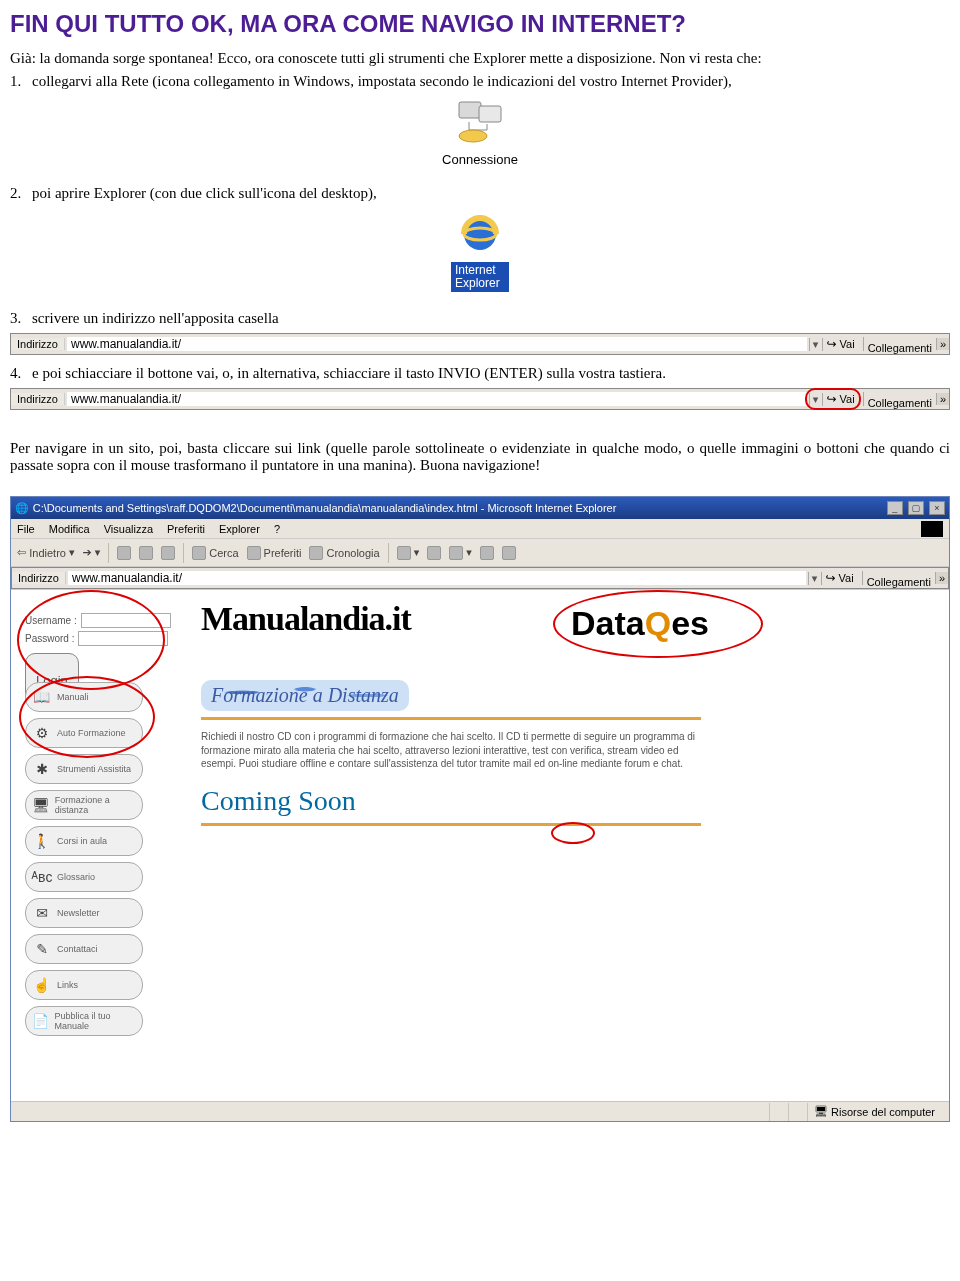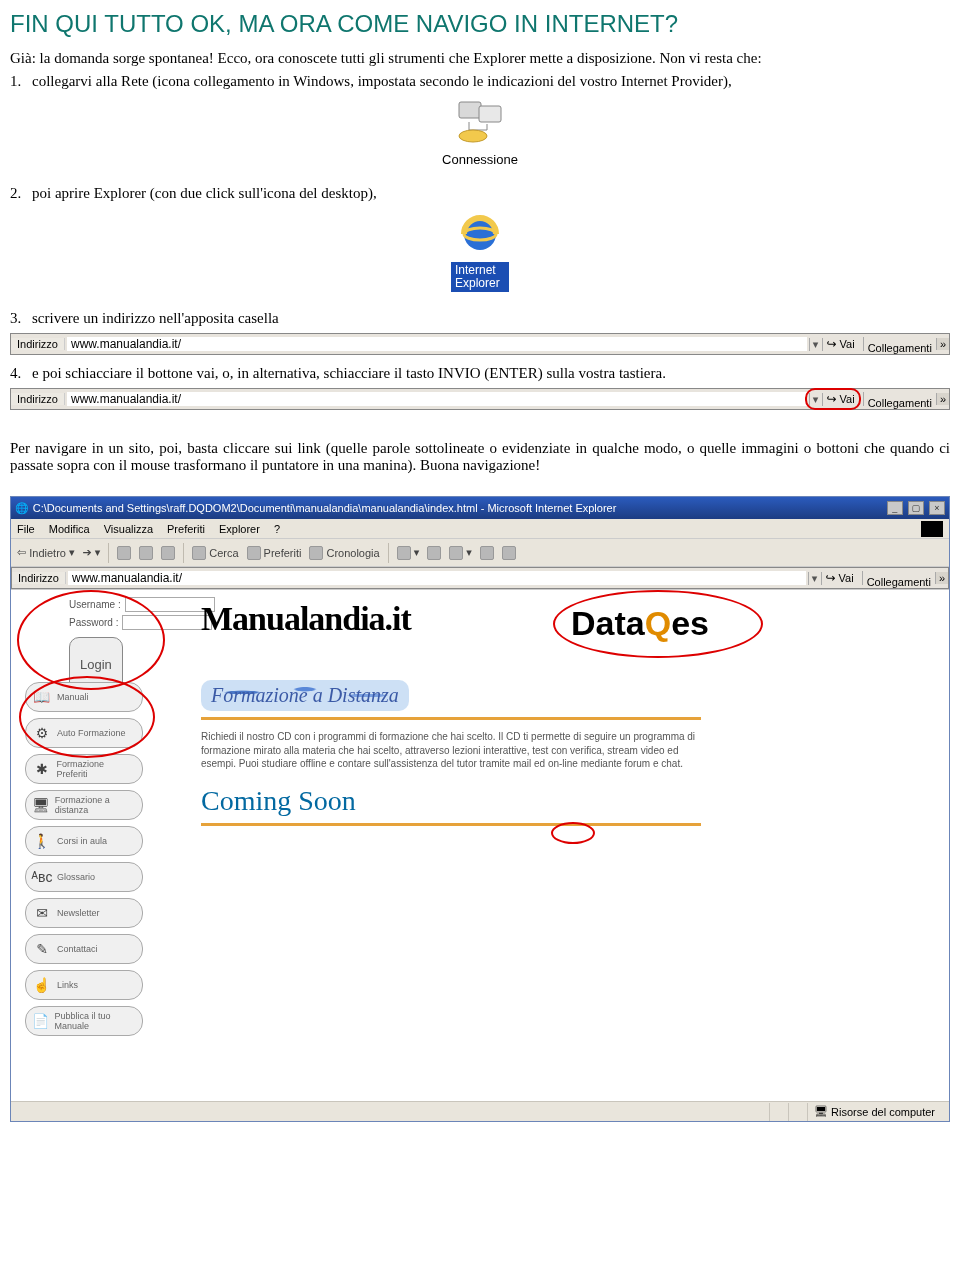--- a/index.html
+++ b/index.html
@@ -1,17 +1,17 @@
 <!DOCTYPE html>
 <html><head>
 <meta charset="utf-8">
 <style>
   * { box-sizing: border-box; margin: 0; padding: 0; }
   body { font-family: "Times New Roman", serif; font-size: 15px; width: 960px; background: #fff; color: #000; padding: 10px 10px 0 10px; }
-  .title { font-family: Arial, sans-serif; font-weight: normal; font-size: 24px; color: #0f766e; margin-bottom: 12px; }
+  .title { font-family: Arial, sans-serif; font-weight: bold; font-size: 24px; color: #4c1d95; margin-bottom: 12px; }
   .para { margin-bottom: 6px; text-align: justify; }
   .listline { margin: 3px 0 6px 0; }
   .num { display: inline-block; width: 22px; }
   .center { text-align: center; margin: 10px 0 18px 0; }
   .conn-label { font-family: Arial, sans-serif; font-size: 13px; margin-top: 4px; }
   .ie-box { display:inline-block; }
   .ie-box .ie-label { background:#1b4eb3; color:#fff; font-family: Arial, sans-serif; font-size: 12px; padding:2px 4px; text-align:left; line-height:1.1; width:58px;}
   .addrbar { display:flex; align-items:center; border:1px solid #888; background:#e8e4dd; height:22px; font-family: Tahoma, Arial, sans-serif; font-size:11px; margin: 2px 0 10px 0;}
   .addrbar .lbl { padding: 0 6px; border-right:1px solid #ccc; background:#ece9e2;}
   .addrbar .field { flex:1; background:#fff; height:14px; margin:0 2px; padding:0 4px; font-family: Arial, sans-serif; font-size:12px;}
@@ -26,21 +26,21 @@
   .titlebar { background: linear-gradient(#2b5bbd,#1c3c82); color:#fff; display:flex; align-items:center; height:22px; padding:0 4px;}
   .titlebar .t { flex:1; font-size:11px; white-space:nowrap; overflow:hidden; text-overflow:ellipsis;}
   .winbtns span { display:inline-block; width:16px; height:14px; background:#c9c9c9; margin-left:2px; border:1px solid #888; text-align:center; line-height:12px; font-size:9px; color:#333;}
   .menubar { background:#e9e5dc; display:flex; align-items:center; height:20px; padding:0 6px; gap:14px; border-bottom:1px solid #ccc;}
   .menubar .logo { margin-left:auto; width:22px; height:16px; background:#000;}
   .toolbar { background:#e9e5dc; display:flex; align-items:center; height:28px; padding:0 6px; gap:8px; border-bottom:1px solid #ccc; flex-wrap: nowrap; overflow: hidden;}
   .tbtn { display:flex; align-items:center; gap:3px; color:#444;}
   .ico { width:14px; height:14px; background:#b8b8b8; border:1px solid #999; border-radius:2px;}
   .sep { width:1px; height:20px; background:#c0bbb0;}
   .content { position:relative; background:#fff; height:512px; border-top:1px solid #ccc;}
-  .loginbox { position:absolute; left:14px; top:4px; font-family: Verdana, sans-serif; font-size:10px; color:#555;margin-left:44px;}
+  .loginbox { position:absolute; left:14px; top:20px; font-family: Verdana, sans-serif; font-size:10px; color:#555;}
   .loginbox .row { display:flex; align-items:center; margin:3px 0;}
   .loginbox input { border:1px solid #aaa; height:15px; width:90px; margin-left:4px; font-size:10px;}
   .loginbtn { display:inline-block; border:1px solid #888; border-radius:10px; padding:19px 10px; font-size:13px; background:#eee; margin-top:4px;}
   .mlogo { position:absolute; left:190px; top:10px; font-family: Georgia, serif; font-weight:bold; font-size:34px; letter-spacing:-1px;}
   .dlogo { position:absolute; left:560px; top:14px; font-family: Arial, sans-serif; font-weight:bold; font-size:34px;}
   .dlogo .q { color:#e08b00; }
   .navbtns { position:absolute; left:14px; top:92px;}
   .navbtn { display:flex; align-items:center; width:118px; height:30px; background:#f0f0f0; border:1px solid #aaa; border-radius:14px; margin-bottom:6px; padding:2px 6px; font-family: Verdana, sans-serif; font-size:9px; color:#666; gap:5px;}
   .navbtn .nico { width:20px; height:20px; display:flex; align-items:center; justify-content:center; font-size:14px; color:#444;}
   .rcircle-login { left:6px; top:0px; width:148px; height:100px;}
@@ -224,21 +224,21 @@
       <div class="navbtn">
           <span class="nico">📖</span>
           <span>Manuali</span>
         </div>
       <div class="navbtn">
           <span class="nico">⚙</span>
           <span>Auto Formazione</span>
         </div>
       <div class="navbtn">
           <span class="nico">✱</span>
-          <span>Formazione Preferiti</span>
+          <span>Strumenti Assistita</span>
         </div>
       <div class="navbtn">
           <span class="nico">🖥</span>
           <span>Formazione a distanza</span>
         </div>
       <div class="navbtn">
           <span class="nico">🚶</span>
           <span>Corsi in aula</span>
         </div>
       <div class="navbtn">

